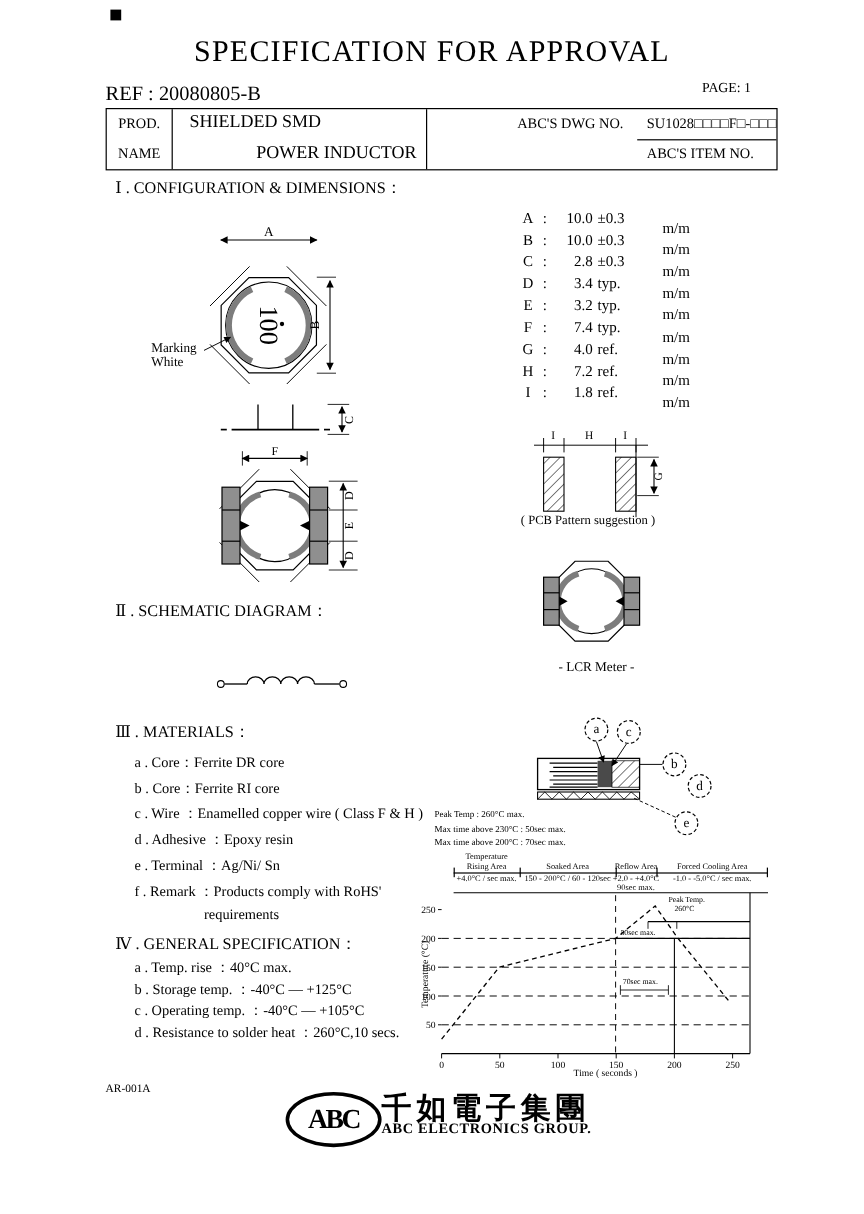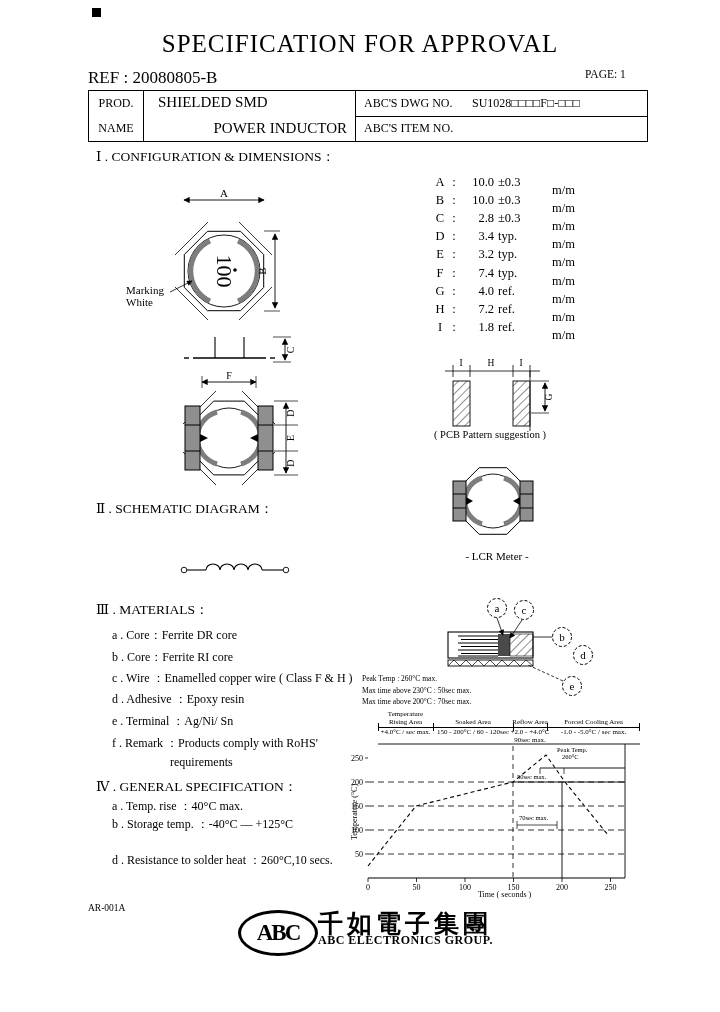--- a/index.html
+++ b/index.html
@@ -10,21 +10,21 @@
   .title{left:0;top:30px;width:720px;text-align:center;font-size:25px;letter-spacing:1px;}
   .refline{left:88px;top:68px;font-size:17px;}
   .pageno{left:585px;top:68px;font-size:11.5px;}
   
   .htable{left:88px;top:90px;width:560px;height:52px;border:1.6px solid #000;display:flex;box-sizing:border-box;}
   .hcol1{width:54px;border-right:1px solid #000;display:flex;flex-direction:column;justify-content:space-around;
          align-items:center;font-size:12px;}
   .hcol2{width:212px;border-right:1px solid #000;display:flex;flex-direction:column;justify-content:space-between;
          font-size:15px;box-sizing:border-box;padding:3px 8px 4px 14px;}
   .hcol2 .l2{align-self:flex-end;}
-  .hcol3{flex:1;display:flex;flex-direction:column;font-size:12px;}
+  .hcol3{flex:1;display:flex;flex-direction:column;font-size:12px;align-items:flex-end;}
   .hrow{flex:1;display:flex;align-items:center;padding-left:8px;}
   .hrow.second{border-top:1px solid #000;}
   .hrow .lbl{width:108px;}
   .heading{font-size:13.5px;}
   .itemtext{font-size:12px;white-space:nowrap;}
   .dimlist{left:432px;top:173px;font-size:12.5px;}
   .dim-row{display:flex;height:18.2px;align-items:center;}
   .dim-row .dl{width:16px;text-align:center;}
   .dim-row .dc{width:12px;text-align:center;}
   .dim-row .dn{width:34px;text-align:right;}
@@ -417,20 +417,21 @@
     <text x="128" y="157" font-size="8">Time ( seconds )</text>
     <text x="207" y="12" font-size="6.5">Peak Temp.</text>
     <text x="212" y="19" font-size="6.5">260°C</text>
     <text x="167" y="39" font-size="6.5">50sec max.</text>
     <text x="169" y="80" font-size="6.5">70sec max.</text>
   </svg>
 
   <div class="abs heading" style="left:96px;top:778px;">Ⅳ . GENERAL SPECIFICATION：</div>
   <div class="abs itemtext" style="left:112px;top:798px;">a . Temp. rise ：40°C max.</div>
   <div class="abs itemtext" style="left:112px;top:816px;">b . Storage temp. ：-40°C — +125°C</div>
+  <div class="abs itemtext" style="left:112px;top:834px;">c . Operating temp. ：-40°C — +105°C</div>
   <div class="abs itemtext" style="left:112px;top:852px;">d . Resistance to solder heat ：260°C,10 secs.</div>
 
   <div class="abs formno">AR-001A</div>
   <div class="abs logo-ellipse">
     <span class="logo-abc">ABC</span>
   </div>
   <div class="abs cjk">千如電子集團</div>
   <div class="abs eng">ABC ELECTRONICS GROUP.</div>
 
 </div>

